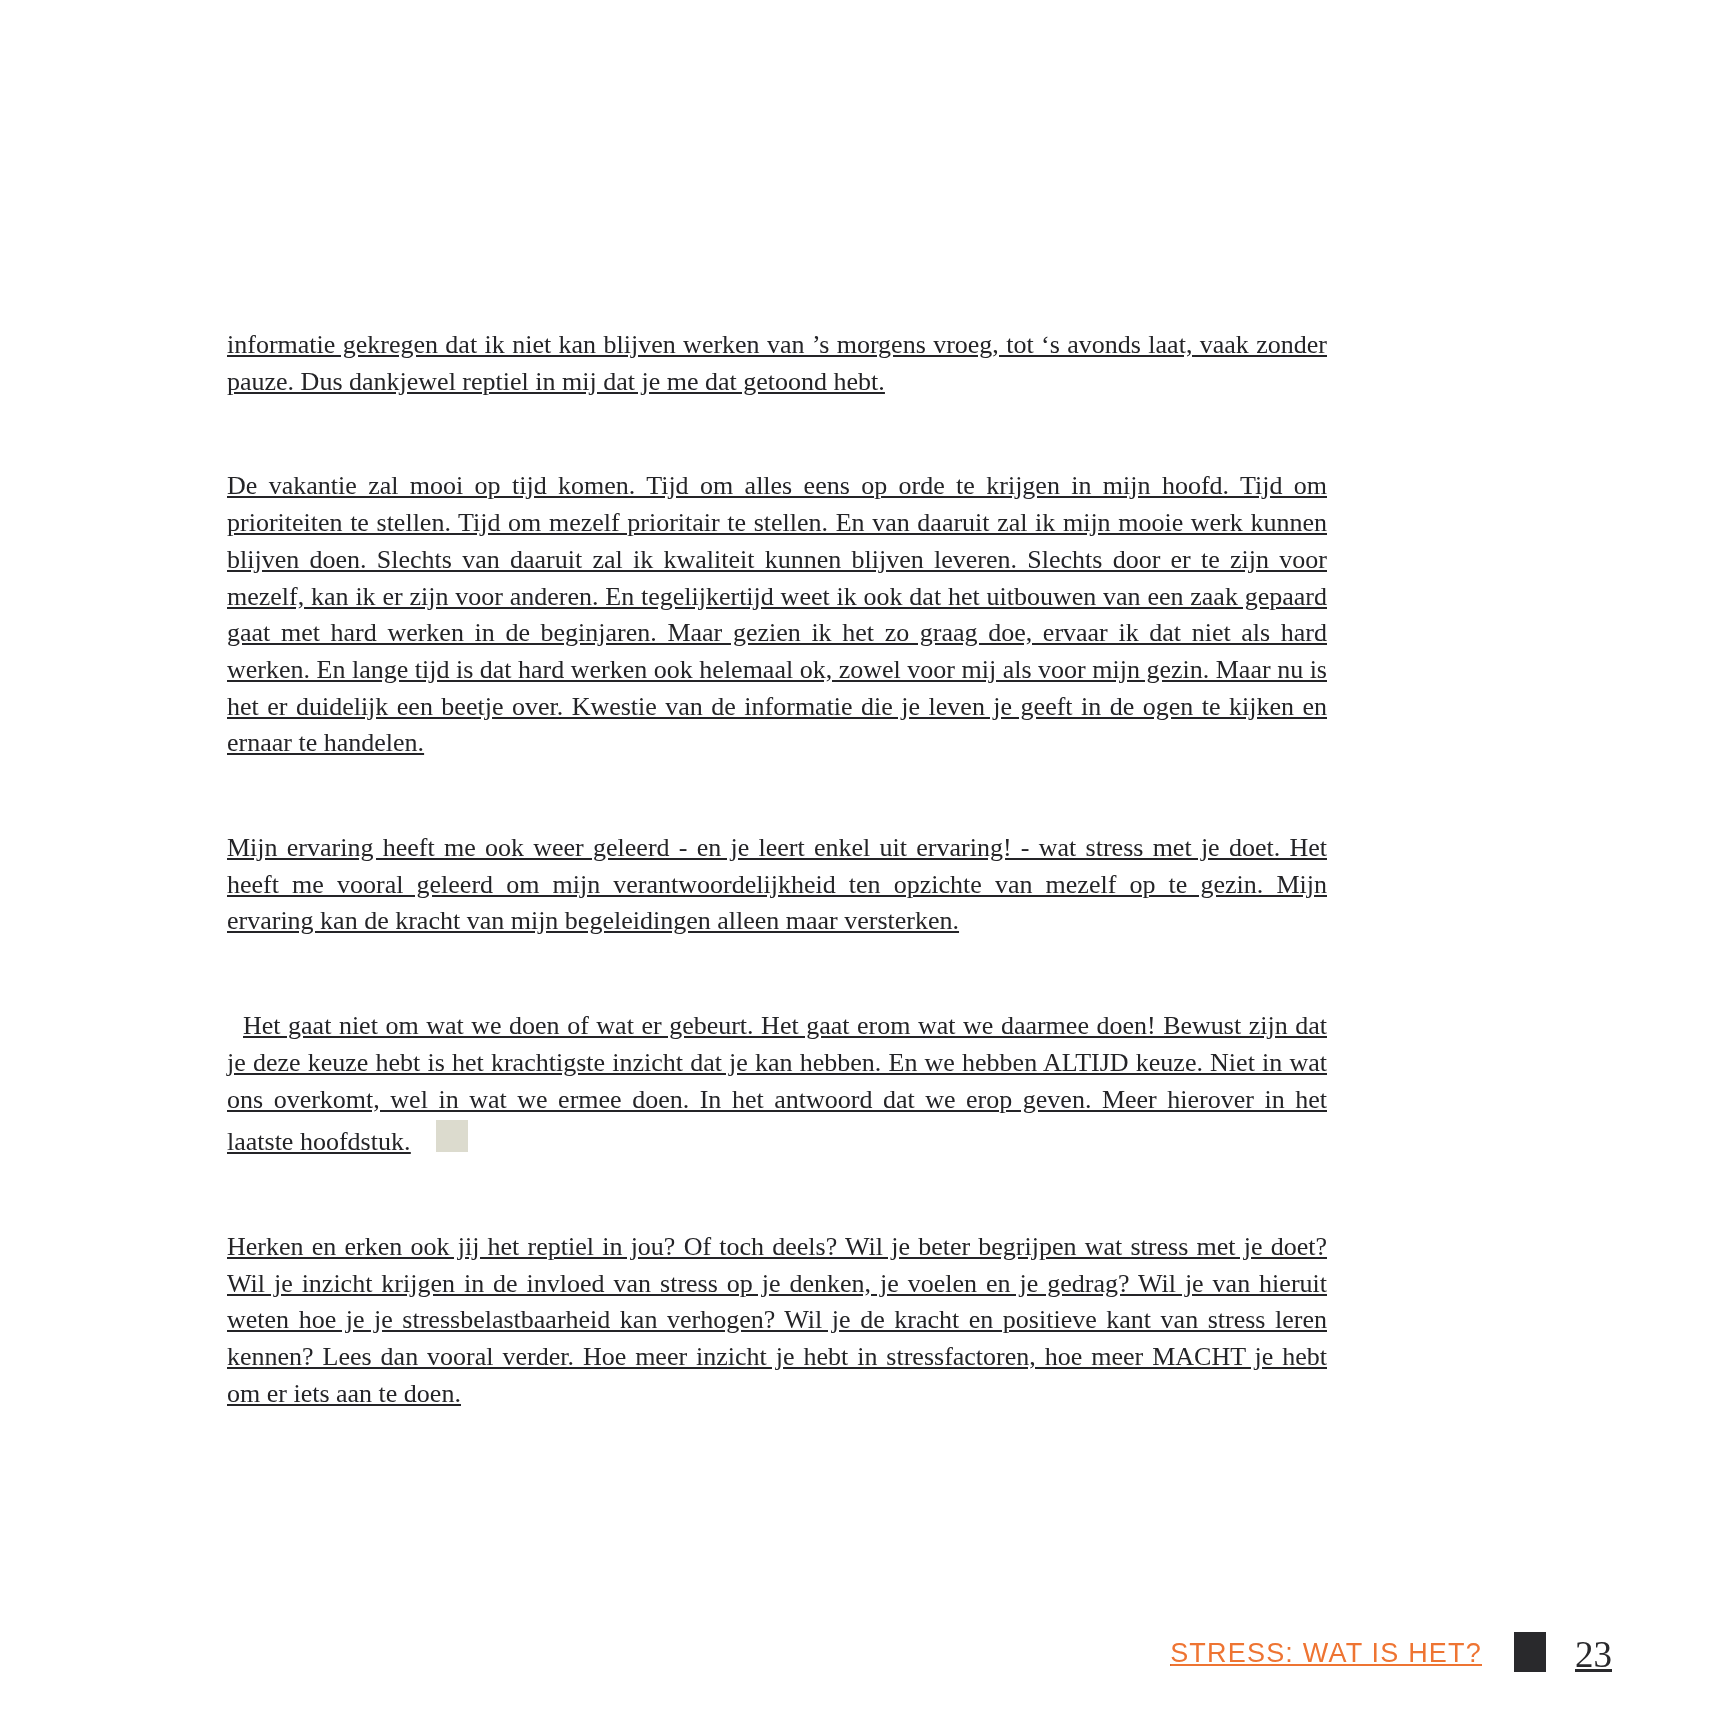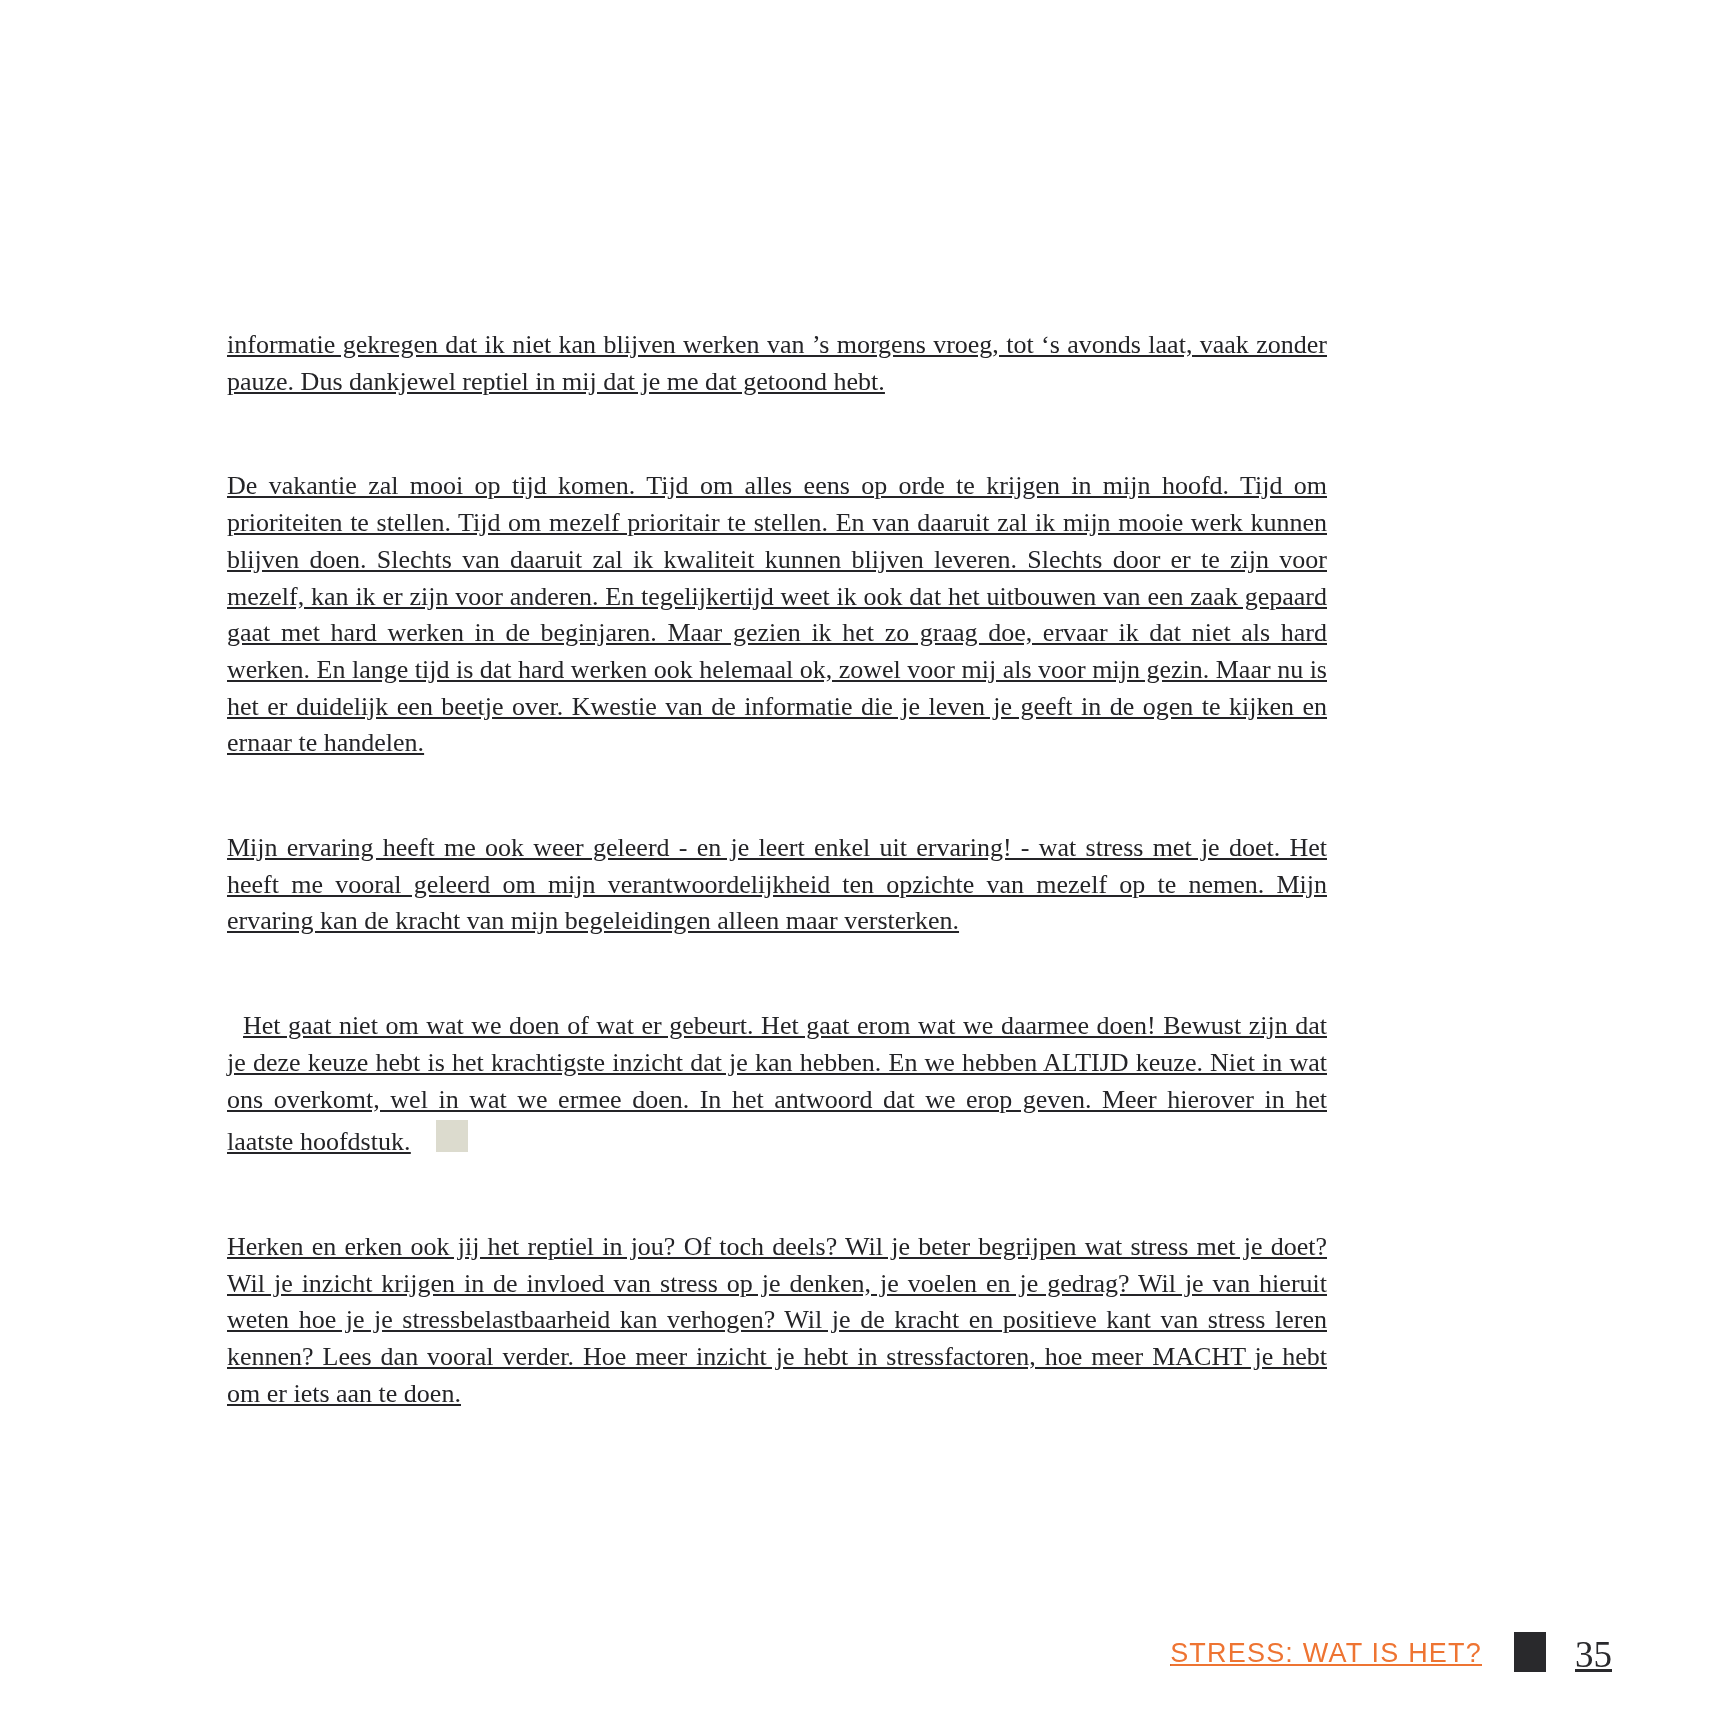--- a/index.html
+++ b/index.html
@@ -70,24 +70,24 @@
   }
 </style>
 </head>
 <body>
 
 <div class="page">
 
   <main class="content">
     <p>informatie gekregen dat ik niet kan blijven werken van ’s morgens vroeg, tot ‘s avonds laat, vaak zonder pauze. Dus dankjewel reptiel in mij dat je me dat getoond hebt.</p>
     <p>De vakantie zal mooi op tijd komen. Tijd om alles eens op orde te krijgen in mijn hoofd. Tijd om prioriteiten te stellen. Tijd om mezelf prioritair te stellen. En van daaruit zal ik mijn mooie werk kunnen blijven doen. Slechts van daaruit zal ik kwaliteit kunnen blijven leveren. Slechts door er te zijn voor mezelf, kan ik er zijn voor anderen. En tegelijkertijd weet ik ook dat het uitbouwen van een zaak gepaard gaat met hard werken in de beginjaren. Maar gezien ik het zo graag doe, ervaar ik dat niet als hard werken. En lange tijd is dat hard werken ook helemaal ok, zowel voor mij als voor mijn gezin. Maar nu is het er duidelijk een beetje over. Kwestie van de informatie die je leven je geeft in de ogen te kijken en ernaar te handelen.</p>
-    <p>Mijn ervaring heeft me ook weer geleerd - en je leert enkel uit ervaring! - wat stress met je doet. Het heeft me vooral geleerd om mijn verantwoordelijkheid ten opzichte van mezelf op te nemen. Mijn ervaring kan de kracht van mijn begeleidingen alleen maar versterken.</p>
+    <p>Mijn ervaring heeft me ook weer geleerd - en je leert enkel uit ervaring! - wat stress met je doet. Het heeft me vooral geleerd om mijn verantwoordelijkheid ten opzichte van mezelf op te gezin. Mijn ervaring kan de kracht van mijn begeleidingen alleen maar versterken.</p>
     <p><span>Het gaat niet om wat we doen of wat er gebeurt. Het gaat erom wat we daarmee doen! Bewust zijn dat je deze keuze hebt is het krachtigste inzicht dat je kan hebben. En we hebben ALTIJD keuze. Niet in wat ons overkomt, wel in wat we ermee doen. In het antwoord dat we erop geven. Meer hierover in het laatste hoofdstuk.</span><span class="end-marker"></span></p>
     <p class="closing">Herken en erken ook jij het reptiel in jou? Of toch deels? Wil je beter begrijpen wat stress met je doet? Wil je inzicht krijgen in de invloed van stress op je denken, je voelen en je gedrag? Wil je van hieruit weten hoe je je stressbelastbaarheid kan verhogen? Wil je de kracht en positieve kant van stress leren kennen? Lees dan vooral verder. Hoe meer inzicht je hebt in stressfactoren, hoe meer MACHT je hebt om er iets aan te doen.</p>
   </main>
 
   <footer class="footer">
     <span class="chapter">STRESS: WAT IS HET?</span>
     <span class="bar"></span>
-    <span class="pagenum">35</span>
+    <span class="pagenum">23</span>
   </footer>
 
 </div>
 
 </body></html>

